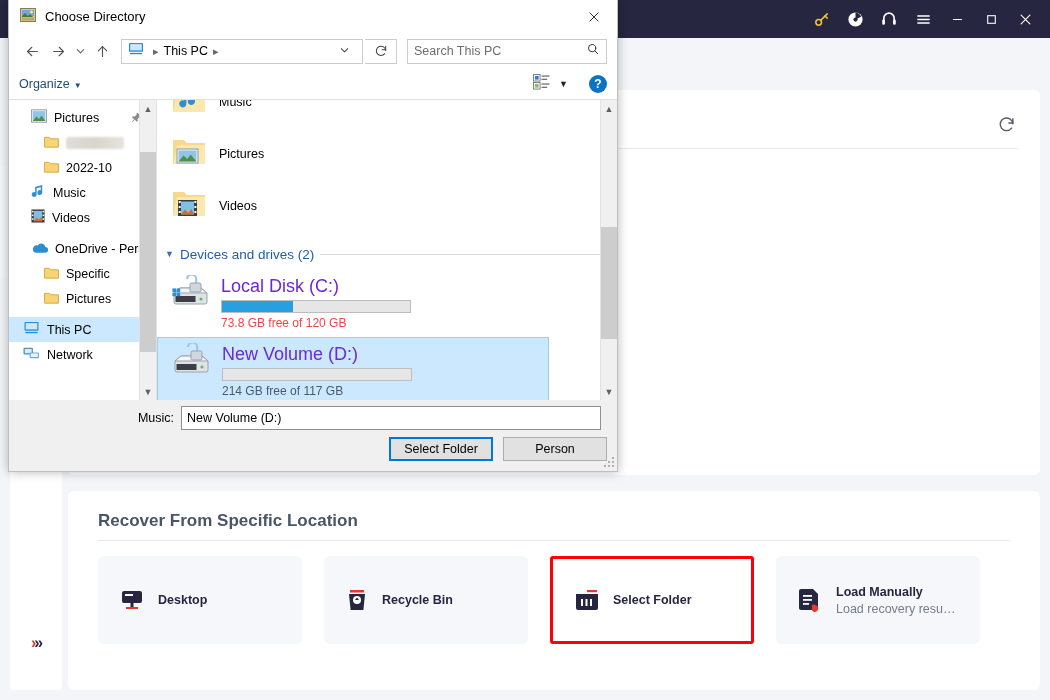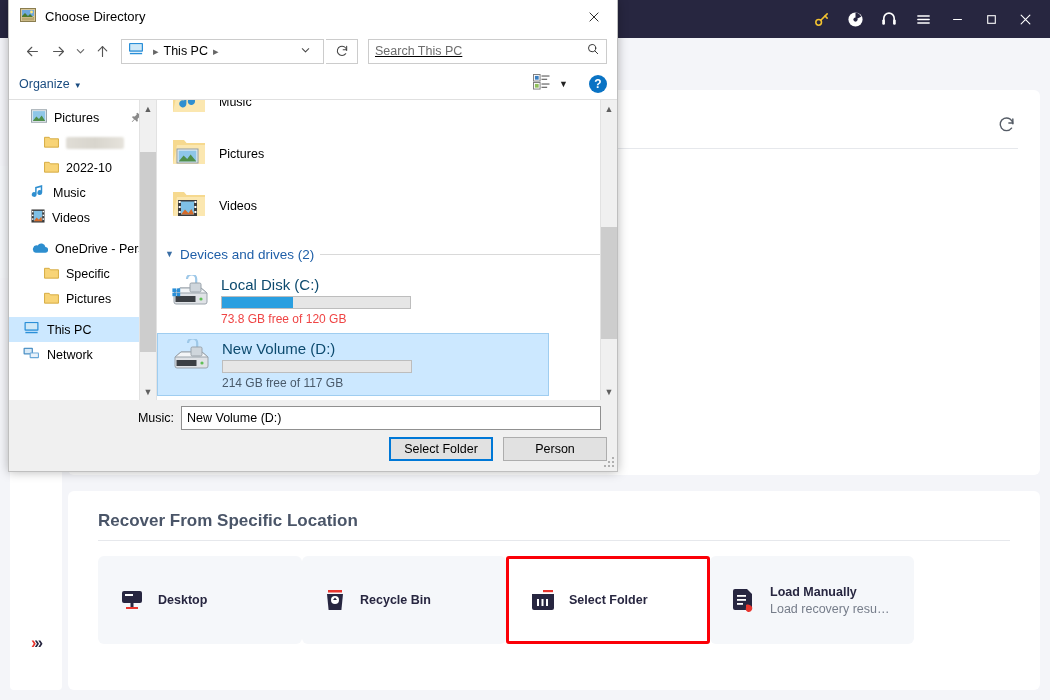--- a/index.html
+++ b/index.html
@@ -95,21 +95,21 @@
   #specific-title {
     position: absolute; left: 30px; top: 20px;
     font-size: 17px; font-weight: bold; color: #4a5568;
   }
   #specific-card .hr {
     position: absolute; left: 30px; right: 30px; top: 49px;
     height: 1px; background: #e6e8ec;
   }
   .loc-row {
     position: absolute; left: 30px; top: 65px;
-    display: flex; 
+    display: flex; gap: 22px;
   }
   .loc-card {
     width: 204px; height: 88px;
     background: #f5f7fa; border-radius: 6px;
     display: flex; align-items: center; padding: 0 22px; gap: 14px;
     cursor: pointer;
   }
   .loc-card.highlighted {
     background: #ffffff;
     border: 3px solid #fb0007;
@@ -163,23 +163,23 @@
   #addr-pc-icon { margin: 0 4px 0 2px; }
   .crumb { font-size: 12.5px; color: #000; }
   .crumb-sep { color: #666; font-size: 11px; margin: 0 5px; }
   #addr-dropdown { margin-left: auto; color: #444; padding: 0 8px; cursor: pointer; }
   #refresh-nav {
     width: 32px; height: 25px; border: 1px solid #cccccc; border-left: none;
     display: flex; align-items: center; justify-content: center;
     color: #444; cursor: pointer; background: #fff;
   }
   #dlg-search {
-    width: 239px; height: 25px; margin-left: 10px;
+    width: 200px; height: 25px; margin-left: 10px;
     border: 1px solid #cccccc; background: #ffffff;
-    display: flex; align-items: center; padding: 0 6px; text-decoration: underline;
+    display: flex; align-items: center; padding: 0 6px;
   }
   #dlg-search input {
     flex: 1; border: none; outline: none;
     font-size: 12.5px; font-family: "Liberation Sans", sans-serif;
     color: #000; background: transparent;
   }
   #dlg-search input::placeholder { color: #6d6d6d; }
 
   #dlg-toolbar {
     position: relative; height: 31px; background: #ffffff;
@@ -252,21 +252,21 @@
   .group-head .gline { flex: 1; height: 1px; background: #d9d9d9; margin-right: 16px; }
   .group-head .gchev { color: #3a6ea5; font-size: 9px; }
 
   .drive-item {
     position: relative; display: flex; align-items: flex-start;
     padding: 5px 0 5px 14px; gap: 10px; cursor: pointer;
     width: 392px;
   }
   .drive-item.selected { background: #cce8ff; border: 1px solid #9fcdf0; }
   .di-info { padding-top: 1px; }
-  .di-name { font-size: 15px; color: #0c4a6e; margin-bottom: 3px; }
+  .di-name { font-size: 18px; color: #6d28d9; margin-bottom: 3px; }
   .di-bar {
     width: 190px; height: 13px; background: #e6e6e6;
     border: 1px solid #bdbdbd; margin-bottom: 3px; overflow: hidden;
   }
   .di-bar > i { display: block; height: 100%; background: #2a9fe0; }
   .di-size { font-size: 12px; color: #ef4444; }
 
   #dlg-footer {
     position: absolute; left: 0; top: 400px; width: 608px; height: 70px;
     background: #f0f0f0;

